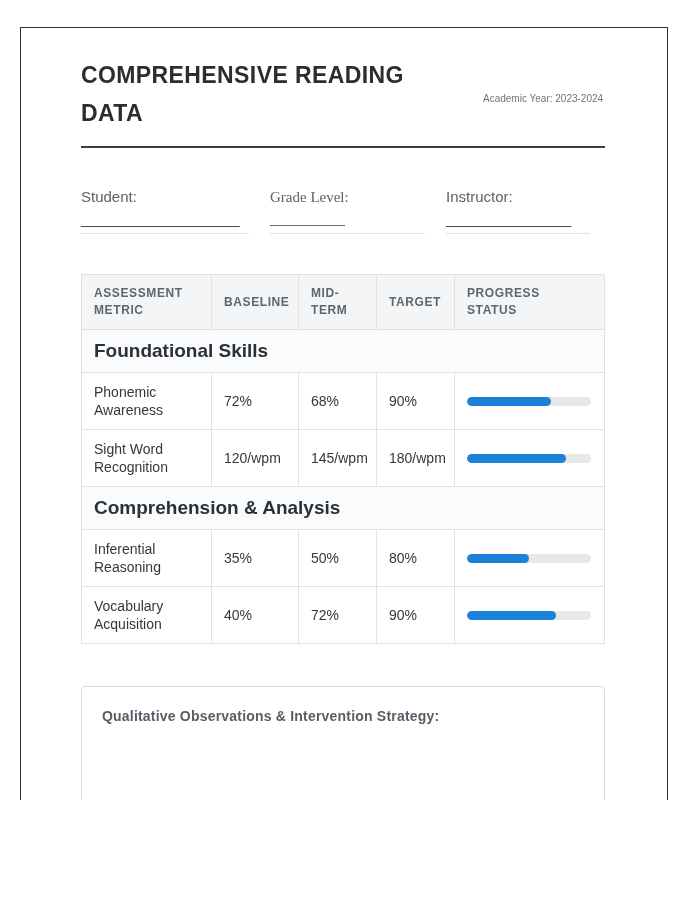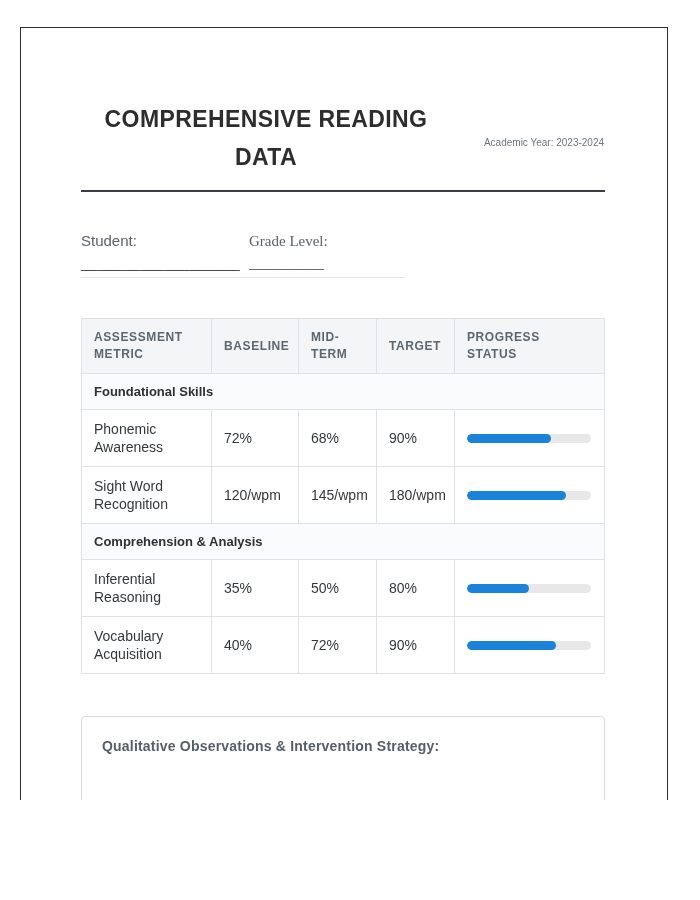--- a/index.html
+++ b/index.html
@@ -14,25 +14,24 @@
     left: 20px; top: 27px;
     width: 648px; height: 773px;
     background: #ffffff;
     border: 1px solid #2f2f2f;
     border-bottom: none;
     padding: 0 62px 0 60px;
     overflow: hidden;
   }
   
   .doc-header {
-    margin-top: 72px;
+    margin-top: 28px;
     display: flex;
     justify-content: space-between;
     align-items: flex-start;
-    text-align: center;
   }
   .doc-title {
     width: 370px;
     font-size: 23px;
     font-weight: bold;
     color: #2d2d2d;
     letter-spacing: 0.4px;
     line-height: 38px;
   }
   .academic-year {
@@ -45,20 +44,21 @@
   .header-rule {
     margin-top: 14px;
     height: 2px;
     background: #3a3e44;
     border: none;
   }
   
   .info-row {
     margin-top: 38px;
     display: flex;
+    gap: 21px;
   }
   .info-field {
     border-bottom: 1px solid #e1e3e5;
     padding-bottom: 3px;
     font-size: 15px;
     line-height: 22px;
     word-wrap: break-word;
     cursor: text;
   }
   .info-field .fld-label { color: #5b6269; }
@@ -86,21 +86,21 @@
     font-size: 12px;
     font-weight: bold;
     letter-spacing: 0.6px;
     text-align: left;
     padding: 10px 12px;
     line-height: 17px;
     vertical-align: middle;
   }
   td.section-title {
     background: #fafbfc;
-    font-size: 13px;
+    font-size: 19px;
     font-weight: bold;
     color: #2c3136;
     padding: 10px 12px;
   }
   td.cell {
     font-size: 14px;
     color: #33383c;
     padding: 10px 12px;
     line-height: 18px;
     vertical-align: middle;
@@ -147,20 +147,24 @@
   <div class="header-rule"></div>
 
   <div class="info-row">
     <div class="info-field f-student">
       <span class="fld-label">Student:</span>
        <span class="fld-blank">___________________</span>
     </div>
     <div class="info-field f-grade">
       <span class="fld-label">Grade Level:</span>
        <span class="fld-blank">__________</span>
+    </div>
+    <div class="info-field f-instructor">
+      <span class="fld-label">Instructor:</span>
+       <span class="fld-blank">_______________</span>
     </div>
   </div>
 
   <table class="assessment">
     <colgroup>
       <col class="c-metric">
         <col class="c-baseline">
         <col class="c-midterm">
         <col class="c-target">
         <col class="c-progress">

